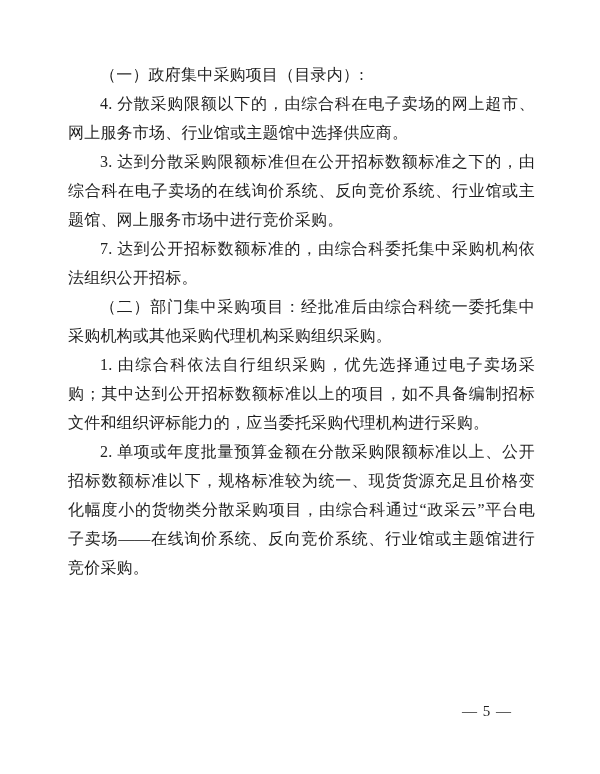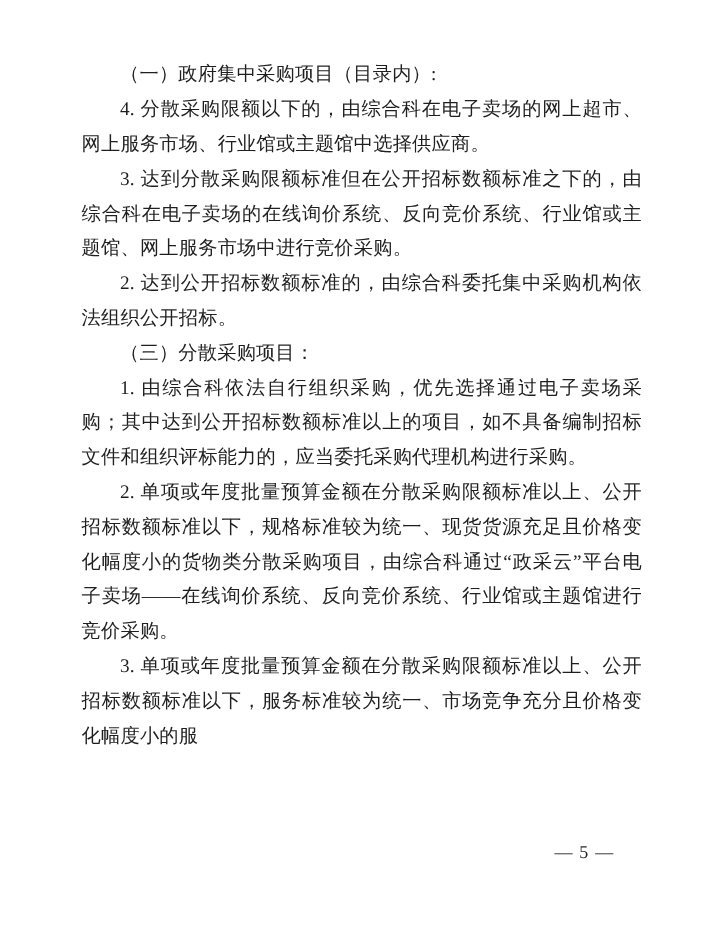--- a/index.html
+++ b/index.html
@@ -13,21 +13,21 @@
     height: 774px;
     background: #ffffff;
     color: #1f1f1f;
     font-family: "Liberation Serif", "DejaVu Serif", serif;
     overflow: hidden;
     box-sizing: border-box;
   }
   .content {
     position: absolute;
     left: 68px;
-    top: 48px;
+    top: 60px;
     width: 467px;
   }
   .para {
     margin: 0;
     font-size: 16px;
     line-height: 29px;
     text-align: justify;
     text-indent: 2em;
     word-break: break-all;
     letter-spacing: 0.2px;
@@ -46,20 +46,19 @@
   }
 </style>
 </head>
 <body>
 
 <div class="page" style="background: rgb(255, 255, 255); color: rgb(31, 31, 31);">
   <div class="content">
     <p class="para heading">（一）政府集中采购项目（目录内）:</p>
     <p class="para">4. 分散采购限额以下的，由综合科在电子卖场的网上超市、网上服务市场、行业馆或主题馆中选择供应商。</p>
     <p class="para">3. 达到分散采购限额标准但在公开招标数额标准之下的，由综合科在电子卖场的在线询价系统、反向竞价系统、行业馆或主题馆、网上服务市场中进行竞价采购。</p>
-    <p class="para">2. 达到公开招标数额标准的，由综合科委托集中采购机构依法组织公开招标。</p>
-    <p class="para heading">（三）分散采购项目：</p>
+    <p class="para">7. 达到公开招标数额标准的，由综合科委托集中采购机构依法组织公开招标。</p>
+    <p class="para heading">（二）部门集中采购项目：经批准后由综合科统一委托集中采购机构或其他采购代理机构采购组织采购。</p>
     <p class="para">1. 由综合科依法自行组织采购，优先选择通过电子卖场采购；其中达到公开招标数额标准以上的项目，如不具备编制招标文件和组织评标能力的，应当委托采购代理机构进行采购。</p>
     <p class="para">2. 单项或年度批量预算金额在分散采购限额标准以上、公开招标数额标准以下，规格标准较为统一、现货货源充足且价格变化幅度小的货物类分散采购项目，由综合科通过“政采云”平台电子卖场——在线询价系统、反向竞价系统、行业馆或主题馆进行竞价采购。</p>
-    <p class="para">3. 单项或年度批量预算金额在分散采购限额标准以上、公开招标数额标准以下，服务标准较为统一、市场竞争充分且价格变化幅度小的服</p>
   </div>
   <div class="footer">— 5 —</div>
 </div>
 
 </body></html>

